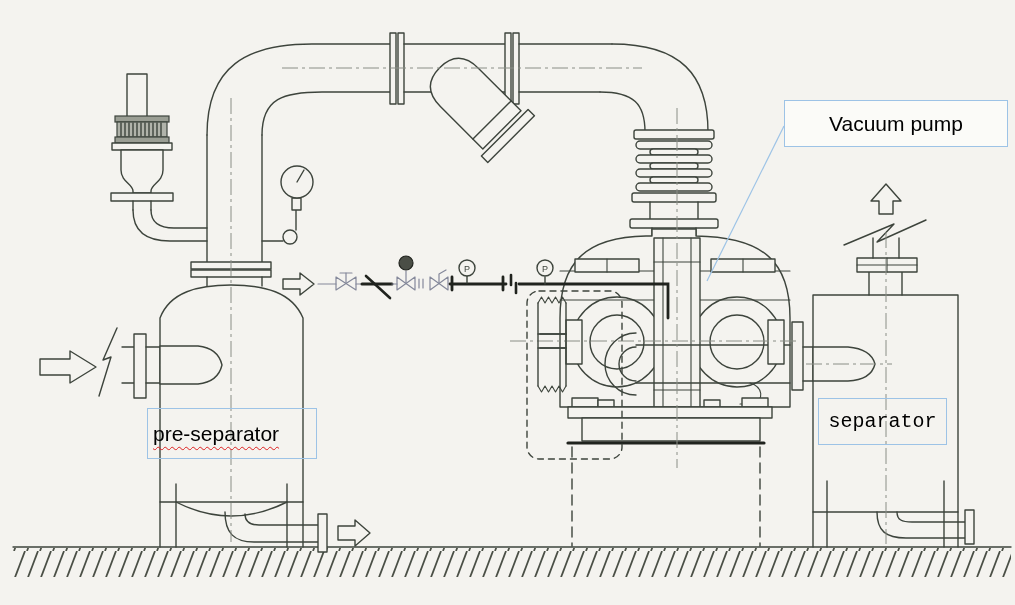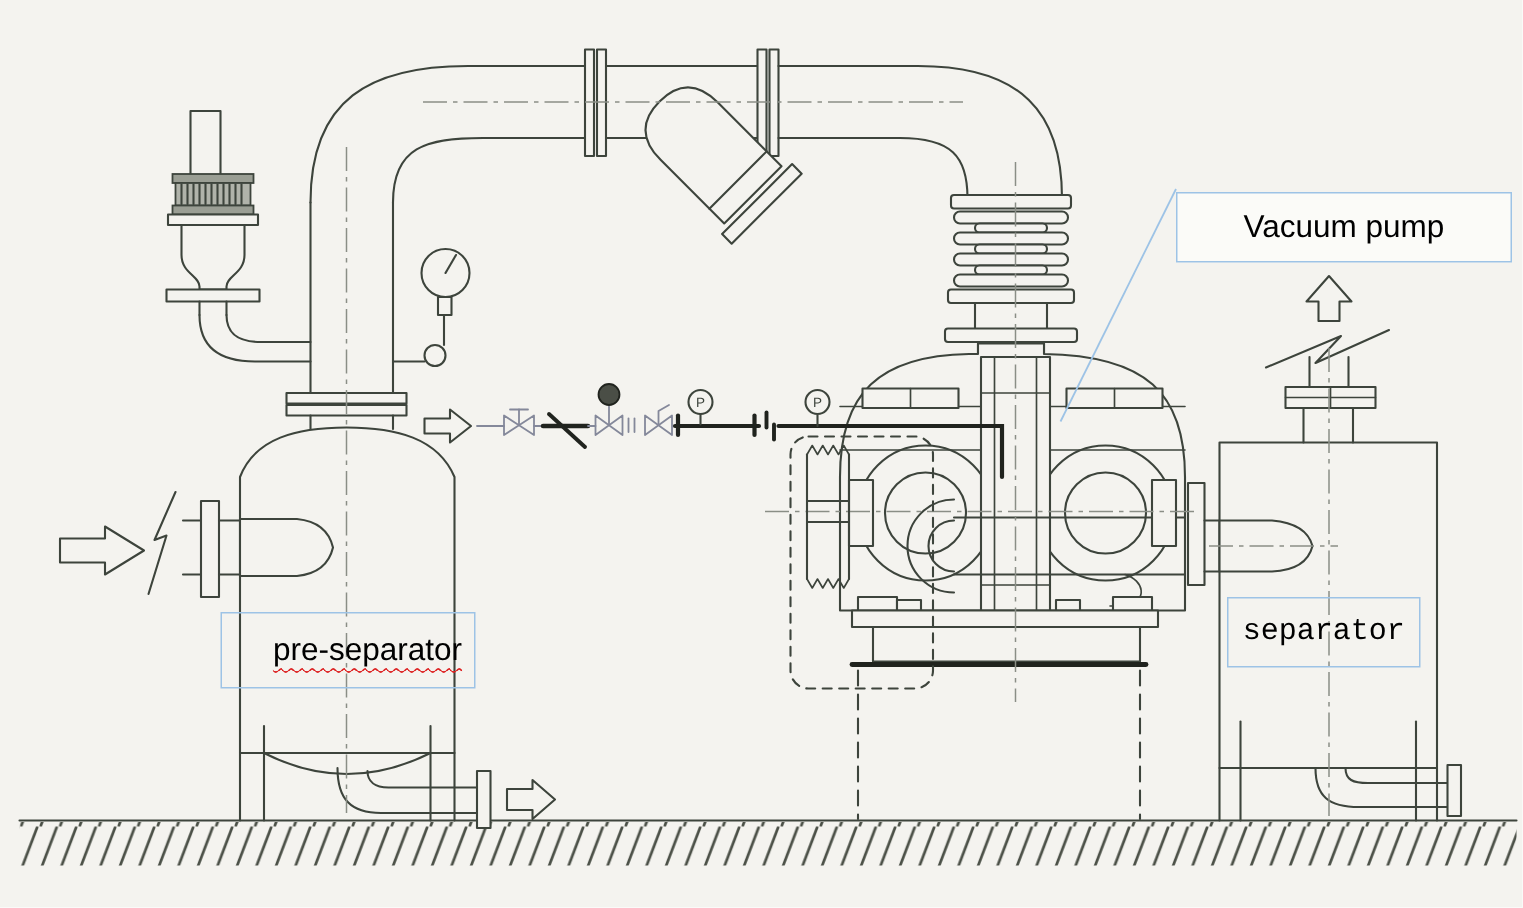--- a/index.html
+++ b/index.html
@@ -14,22 +14,22 @@
   .thin{stroke-width:1.1;}
   .fillp{fill:var(--paper);stroke:var(--ink);stroke-width:1.4;stroke-linejoin:round;}
   .darkl{stroke:var(--dark);fill:none;stroke-linecap:round;}
   .cl{stroke:var(--cl);fill:none;stroke-width:1;stroke-dasharray:16 4 3 4;}
   .dashed{stroke-dasharray:6 5;}
   .lightsym{stroke:#84889a;fill:none;stroke-width:1.2;stroke-linejoin:round;stroke-linecap:round;}
   .gtext{font-family:"Liberation Sans",sans-serif;font-size:9px;fill:var(--ink);}
   .label-box{position:absolute;border:1.5px solid var(--callout);display:flex;align-items:center;
              color:#000;background:transparent;box-sizing:border-box;}
   #vacuum-pump-label{left:784px;top:100px;width:224px;height:47px;justify-content:center;
-                     font-size:21px;background:#fbfbf8;margin-top:28px;}
-  #pre-separator-label{left:147px;top:408px;width:170px;height:51px;padding-left:26px;font-size:21px;border-width:1px;justify-content:center;}
+                     font-size:21px;background:#fbfbf8;}
+  #pre-separator-label{left:147px;top:408px;width:170px;height:51px;padding-left:5px;font-size:21px;border-width:1px;}
   #pre-separator-label span{text-decoration:underline wavy var(--squiggle);
                      text-decoration-thickness:1px;text-underline-offset:5px;}
   #separator-label{left:818px;top:398px;width:129px;height:47px;justify-content:center;font-size:20px;border-width:1px;font-family:Liberation Mono, monospace;}
 </style>
 </head>
 <body>
 
 <div class="stage">
 <svg width="1015" height="605" viewBox="0 0 1015 605">
   <defs>

